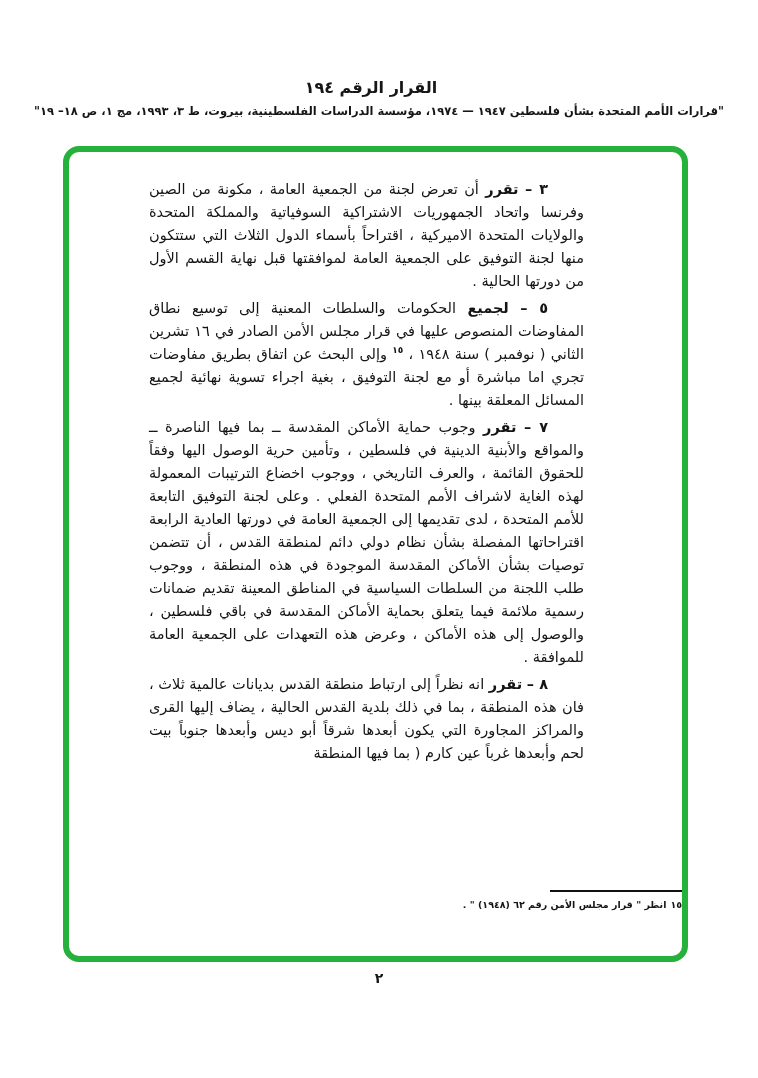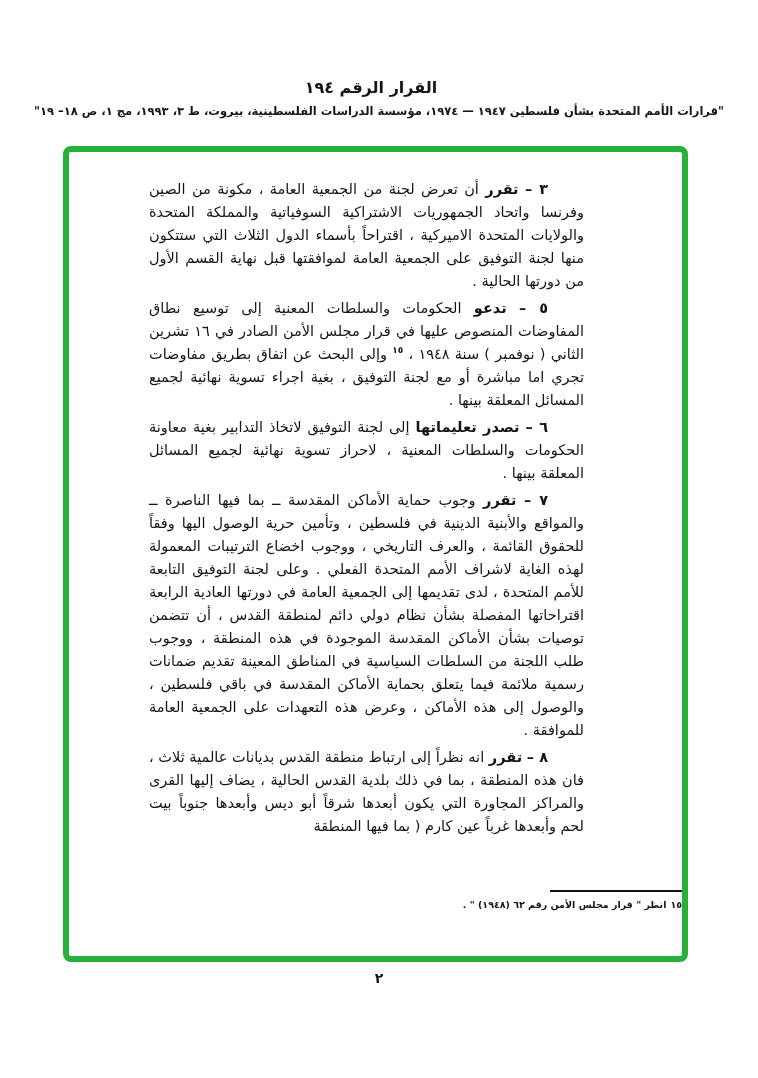--- a/index.html
+++ b/index.html
@@ -12,21 +12,21 @@
     position:absolute;top:78px;left:0;right:16px;text-align:center;
     font-size:16px;font-weight:bold;direction:rtl;letter-spacing:0.5px;
   }
   .doc-subtitle{
     position:absolute;top:104px;left:0;right:0;text-align:center;
     font-size:11.5px;font-weight:bold;direction:rtl;white-space:nowrap;
     letter-spacing:0.2px;
   }
   .frame{
     position:absolute;left:63px;top:146px;width:613px;height:804px;
-    border:6px solid var(--accent,#25b13c);border-radius:8px;background:#fff;
+    border:6px solid var(--accent,#25b13c);border-radius:16px;background:#fff;
   }
   .content{
     position:absolute;top:26px;right:98px;left:80px;
     direction:rtl;text-align:justify;text-justify:inter-word;
     font-size:14.5px;line-height:23px;color:#141414;
   }
   .para{margin:0 0 4px 0;text-indent:36px;}
   .para .num{font-weight:bold;}
   .para .lead{font-weight:bold;}
   .fnref{font-size:9px;vertical-align:super;line-height:0;font-weight:bold;}
@@ -54,28 +54,24 @@
 
     <div class="content">
 
       <p class="para"><span class="num">٣ –</span>
         <span class="lead">تقرر</span>
         <span>أن تعرض لجنة من الجمعية العامة ، مكونة من الصين وفرنسا واتحاد الجمهوريات الاشتراكية السوفياتية والمملكة المتحدة والولايات المتحدة الاميركية ، اقتراحاً بأسماء الدول الثلاث التي ستتكون منها لجنة التوفيق على الجمعية العامة لموافقتها قبل نهاية القسم الأول من دورتها الحالية .</span><sup class="fnref"></sup>
         <span></span></p>
 
 
       <p class="para"><span class="num">٥ –</span>
-        <span class="lead">تدعو</span>
+        <span class="lead">لجميع</span>
         <span>الحكومات والسلطات المعنية إلى توسيع نطاق المفاوضات المنصوص عليها في قرار مجلس الأمن الصادر في ١٦ تشرين الثاني ( نوفمبر ) سنة ١٩٤٨ ،</span> <sup class="fnref">١٥</sup>
         <span>وإلى البحث عن اتفاق بطريق مفاوضات تجري اما مباشرة أو مع لجنة التوفيق ، بغية اجراء تسوية نهائية لجميع المسائل المعلقة بينها .</span></p>
 
-      <p class="para"><span class="num">٦ –</span>
-        <span class="lead">تصدر تعليماتها</span>
-        <span>إلى لجنة التوفيق لاتخاذ التدابير بغية معاونة الحكومات والسلطات المعنية ، لاحراز تسوية نهائية لجميع المسائل المعلقة بينها .</span><sup class="fnref"></sup>
-        <span></span></p>
 
       <p class="para"><span class="num">٧ –</span>
         <span class="lead">تقرر</span>
         <span>وجوب حماية الأماكن المقدسة ــ بما فيها الناصرة ــ والمواقع والأبنية الدينية في فلسطين ، وتأمين حرية الوصول اليها وفقاً للحقوق القائمة ، والعرف التاريخي ، ووجوب اخضاع الترتيبات المعمولة لهذه الغاية لاشراف الأمم المتحدة الفعلي . وعلى لجنة التوفيق التابعة للأمم المتحدة ، لدى تقديمها إلى الجمعية العامة في دورتها العادية الرابعة اقتراحاتها المفصلة بشأن نظام دولي دائم لمنطقة القدس ، أن تتضمن توصيات بشأن الأماكن المقدسة الموجودة في هذه المنطقة ، ووجوب طلب اللجنة من السلطات السياسية في المناطق المعينة تقديم ضمانات رسمية ملائمة فيما يتعلق بحماية الأماكن المقدسة في باقي فلسطين ، والوصول إلى هذه الأماكن ، وعرض هذه التعهدات على الجمعية العامة للموافقة .</span><sup class="fnref"></sup>
         <span></span></p>
 
       <p class="para"><span class="num">٨ –</span>
         <span class="lead">تقرر</span>
         <span>انه نظراً إلى ارتباط منطقة القدس بديانات عالمية ثلاث ، فان هذه المنطقة ، بما في ذلك بلدية القدس الحالية ، يضاف إليها القرى والمراكز المجاورة التي يكون أبعدها شرقاً أبو ديس وأبعدها جنوباً بيت لحم وأبعدها غرباً عين كارم ( بما فيها المنطقة</span><sup class="fnref"></sup>
         <span></span></p>

